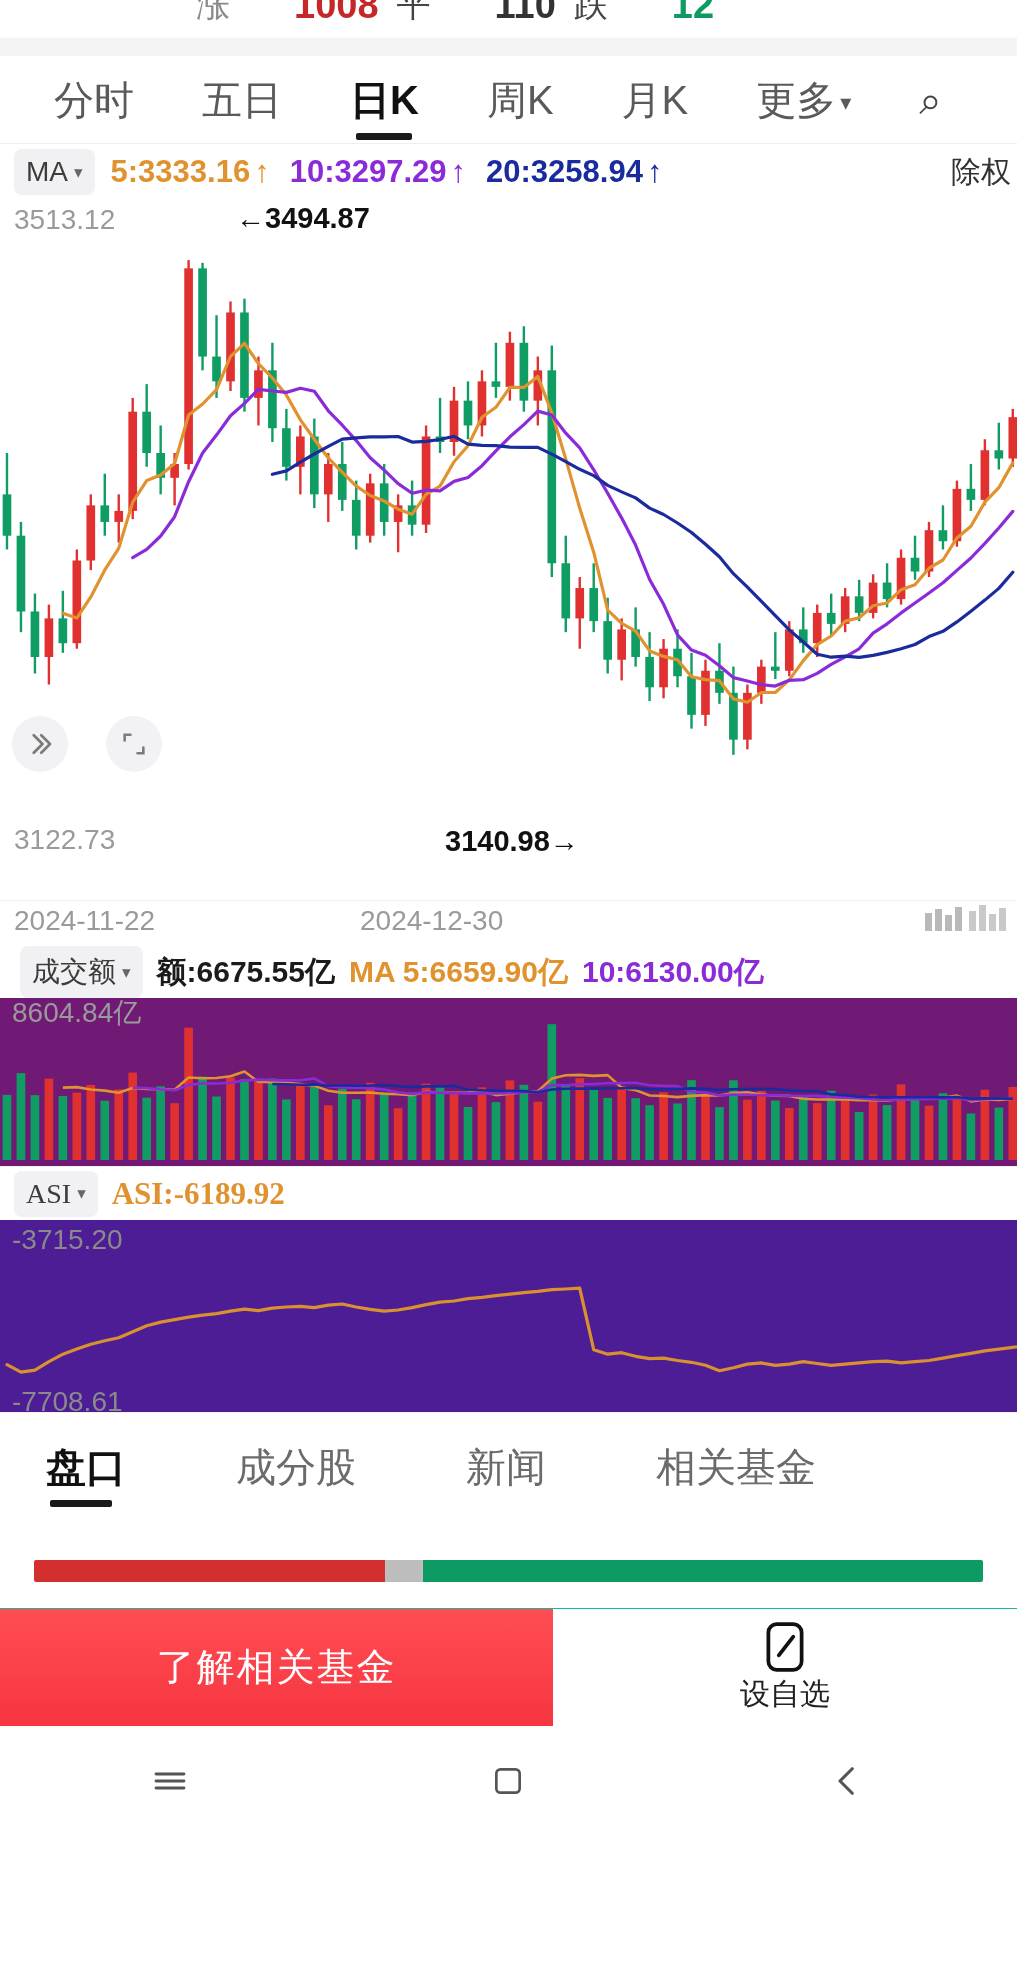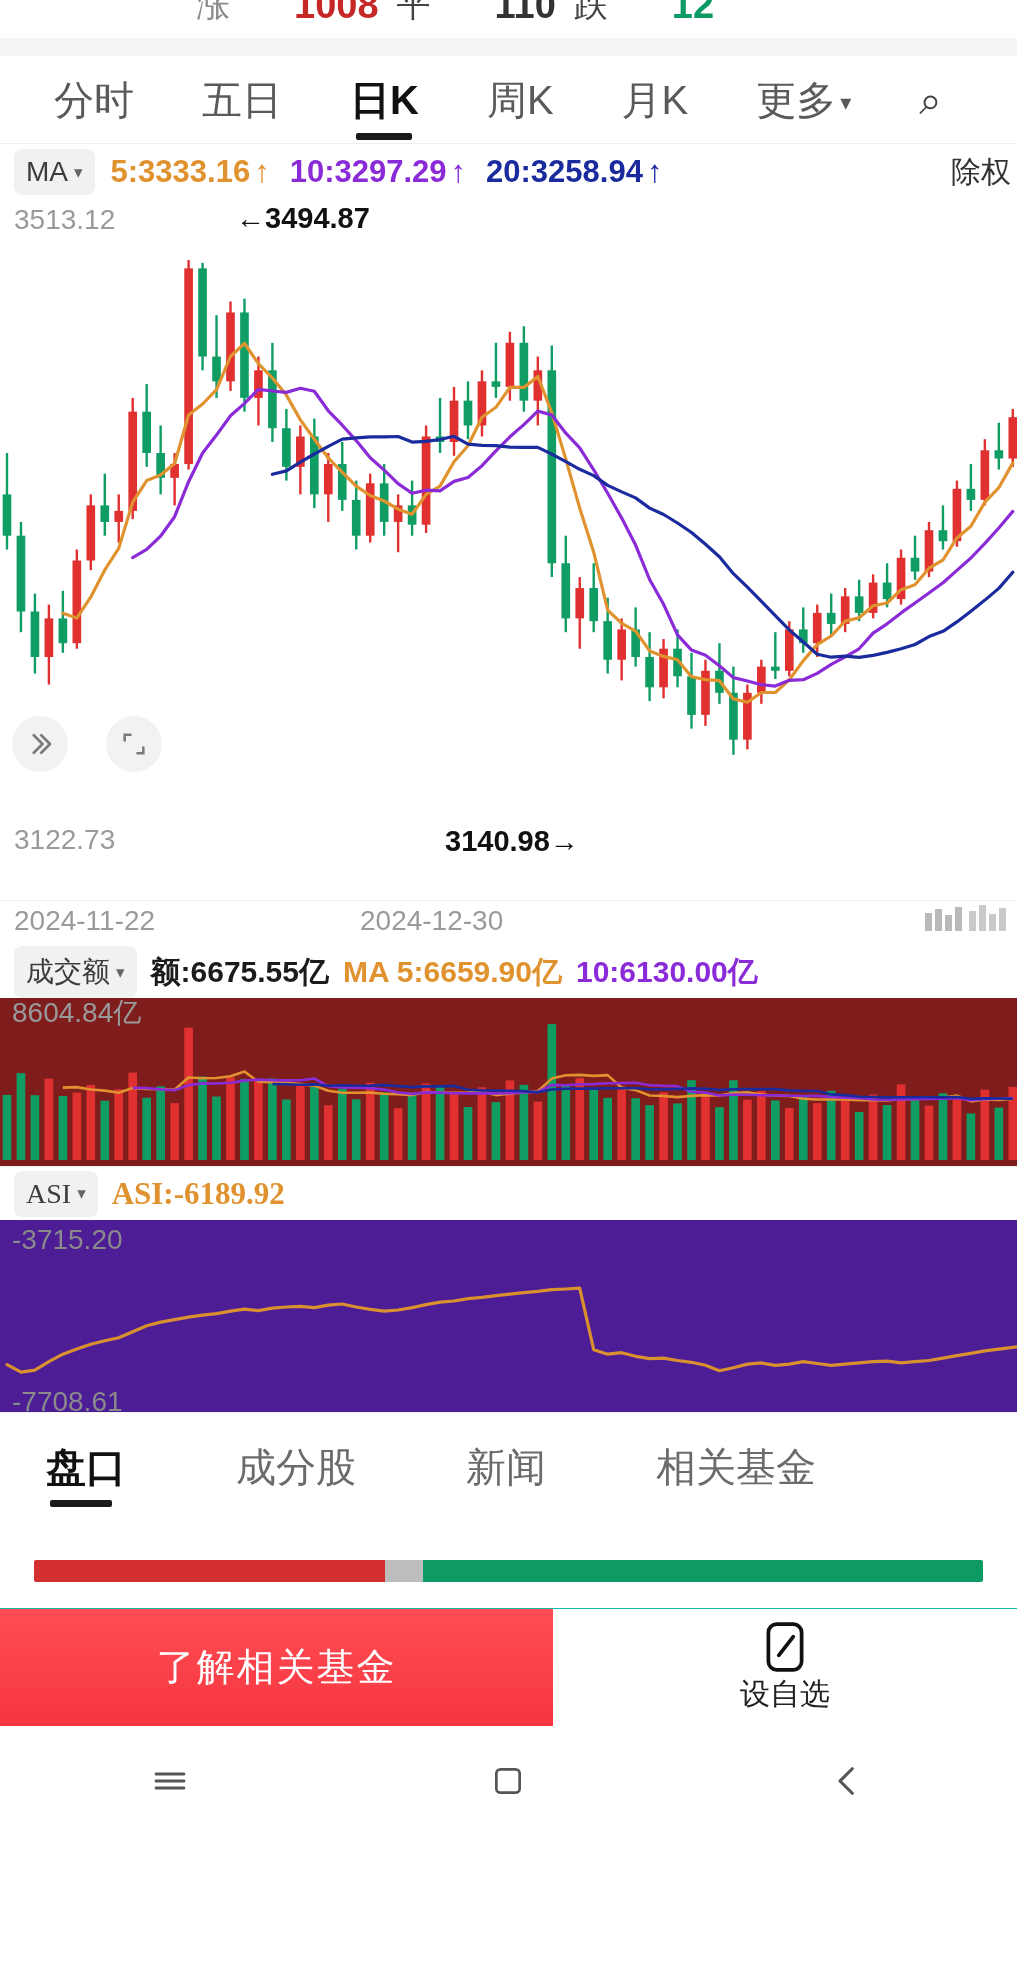--- a/index.html
+++ b/index.html
@@ -101,26 +101,26 @@
     background:#fff;
   }
   .date-row span { position: absolute; top: 4px; font-size: 28px; color:#9a9a9a; }
   .d1 { left: 14px; }
   .d2 { left: 360px; }
   .minibars { position:absolute; right: 2px; top: 8px; }
 
   
   .vol-head {
     height: 52px; display:flex; align-items:center; gap: 14px;
-    padding-left: 14px; white-space: nowrap;
+    padding-left: 20px; white-space: nowrap;
   }
   .vol-txt { font-size: 30px; font-weight: 700; color:#1b1b1b; }
   .vol-ma5 { font-size: 30px; font-weight: 700; color:#e0922f; }
   .vol-ma10 { font-size: 30px; font-weight: 700; color:#8b2bd8; }
-  .volchart { position: relative; height: 168px; background:#7f1d1d; }
+  .volchart { position: relative; height: 168px; background:#701a75; }
   .vol-axis { position:absolute; left: 12px; top: -4px; font-size: 28px; color:#9a9a9a; }
 
   
   .asi-head {
     height: 54px; display:flex; align-items:center; gap: 14px;
     padding-left: 14px; border-top: 1px solid #f0f0f0; font-family: Liberation Serif, serif;
   }
   .asi-val { font-size: 31px; font-weight: 700; color:#e0922f; }
   .asichart { position:relative; height: 192px; background:#4c1d95; }
   .asi-top { position:absolute; left: 12px; top: 4px; font-size: 28px; color:#8a8a8a; }

